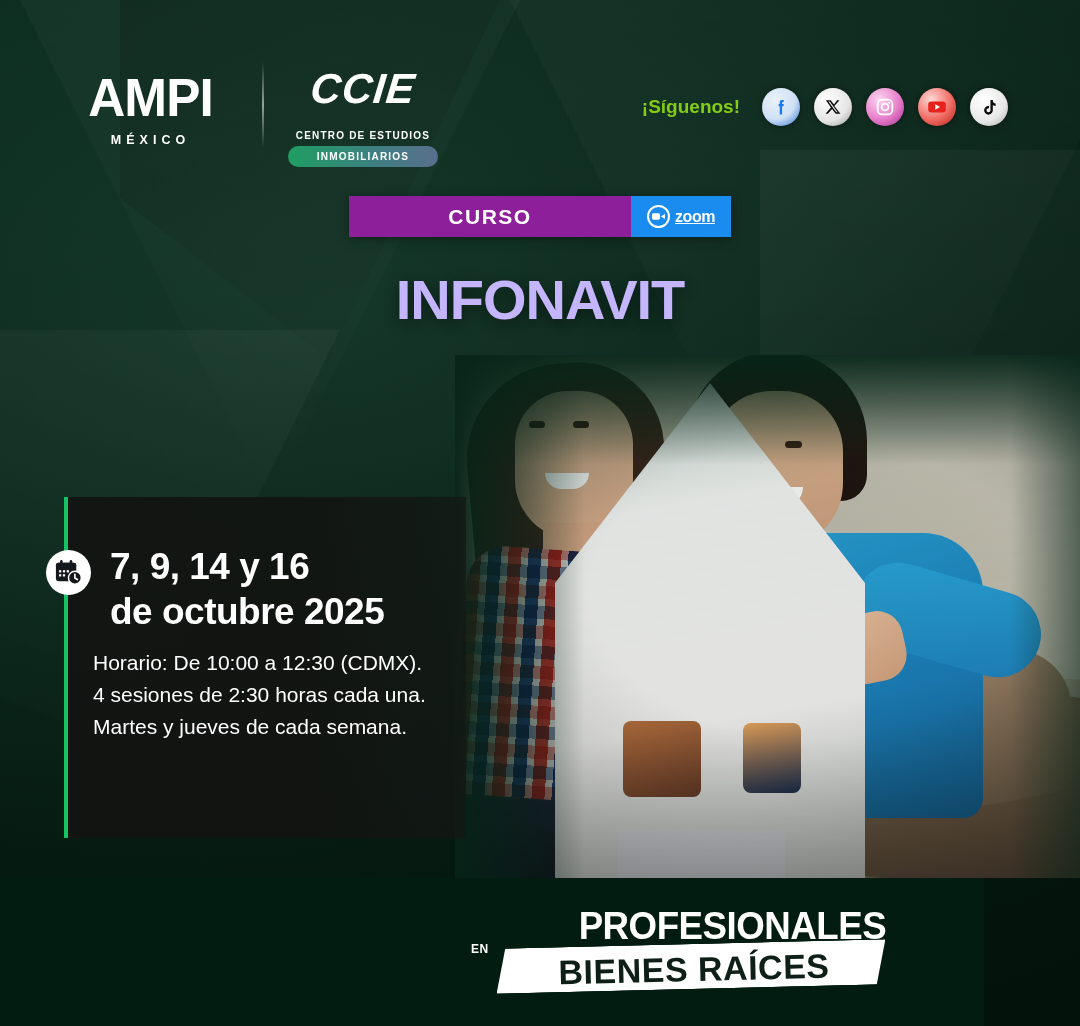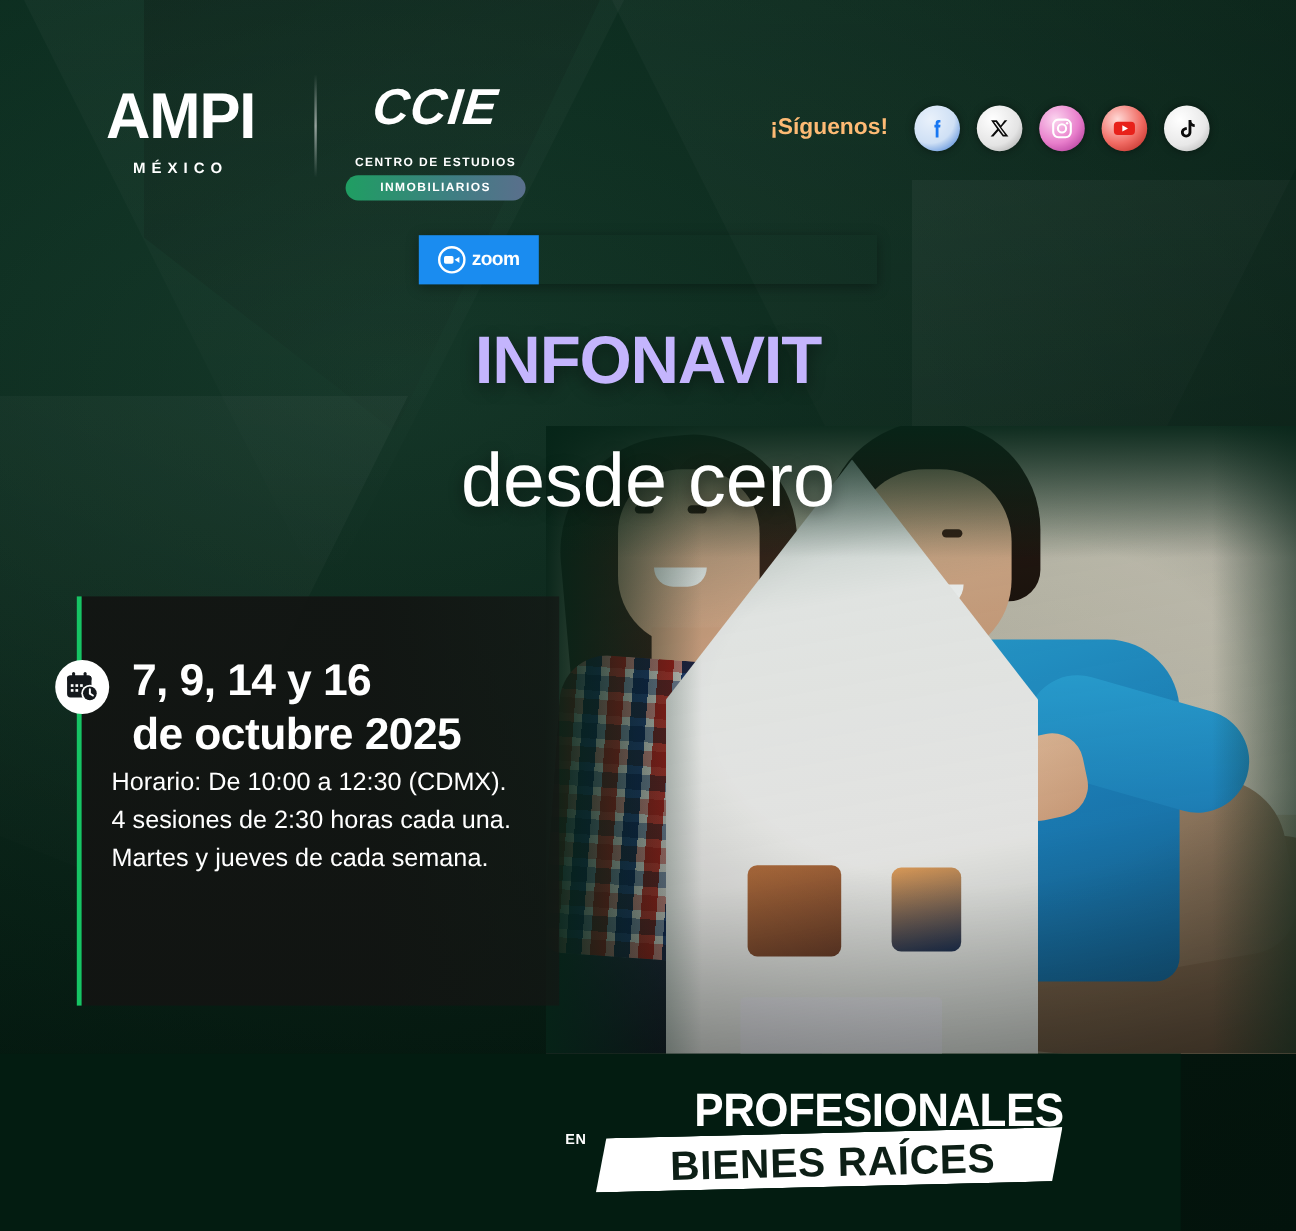--- a/index.html
+++ b/index.html
@@ -230,21 +230,21 @@
   .ccie-sub {
     margin-top:20px; font-size:10px; font-weight:700; color:#fff; letter-spacing:1.2px;
   }
   .ccie-pill {
     margin-top:5px; height:21px; line-height:21px; border-radius:11px;
     background:linear-gradient(90deg,#1f9e62,#3f7e83 60%,#5a6f8c);
     font-size:10px; font-weight:700; color:#fff; letter-spacing:1.2px;
   }
 
   .follow { position:absolute; right:72px; top:88px; display:flex; align-items:center; gap:14px; }
-  .follow-label { font-size:19px; font-weight:700; color:#fdba74; margin-right:8px; }
+  .follow-label { font-size:19px; font-weight:700; color:#84cc16; margin-right:8px; }
   .sicon {
     width:38px; height:38px; border-radius:50%;
     display:flex; align-items:center; justify-content:center;
     box-shadow:0 0 7px rgba(0,0,0,.45);
   }
   .si-fb { background:radial-gradient(circle at 35% 30%,#e9f1fb,#cfe0f5 55%,#2d6fd0); }
   .si-x  { background:radial-gradient(circle at 35% 30%,#ffffff,#e4e4e4 60%,#9a9a9a); }
   .si-ig { background:radial-gradient(circle at 35% 30%,#fbd4ef,#e87ecb 55%,#a32a8e); }
   .si-yt { background:radial-gradient(circle at 35% 30%,#ffd9d6,#f06b63 55%,#b5201a); }
   .si-tt { background:radial-gradient(circle at 35% 30%,#ffffff,#e8e8e8 60%,#a8a8a8); }
@@ -260,21 +260,21 @@
   }
   .curso-text { font-size:21px; font-weight:700; color:#fff; letter-spacing:1.5px; }
   .curso-right {
     width:100px; background:#1a8cf0;
     display:flex; align-items:center; justify-content:center; gap:5px;
   }
   .zoom-cam {
     width:23px; height:23px; border-radius:50%; border:2px solid #fff;
     display:flex; align-items:center; justify-content:center;
   }
-  .zoom-word { font-size:16px; font-weight:700; color:#fff; letter-spacing:-.5px; }
+  .zoom-word { font-size:16px; font-weight:700; color:#fff; letter-spacing:-.5px;text-decoration:underline; }
 
   
   .title-main {
     position:absolute; left:0; top:272px; width:1080px; text-align:center;
     font-size:56px; font-weight:700; color:#c4b5fd; letter-spacing:-1px;
     line-height:1; text-shadow:0 4px 14px rgba(0,0,0,.45);
   }
   .title-sub {
     position:absolute; left:0; top:370px; width:1080px; text-align:center;
     font-size:63px; font-weight:400; color:#fff; line-height:1;
@@ -291,21 +291,21 @@
   .cal-icon {
     width:45px; height:45px; border-radius:50%; background:#fff;
     display:flex; align-items:center; justify-content:center; flex:none;
     margin-top:6px;
   }
   .date-text {
     margin-left:19px; font-size:37px; font-weight:700; color:#fff;
     line-height:1.22; letter-spacing:-.5px;
   }
   .info-details {
-    position:absolute; left:25px; top:139px; width:370px;
+    position:absolute; left:25px; top:150px; width:370px;
     font-size:21px; color:#fff; line-height:1.52;
   }
 
   
   .footer {
     position:absolute; left:0; bottom:0; width:984px; height:148px;
     background:#031c11;
   }
   .prof-block { position:absolute; right:98px; bottom:36px; width:420px; height:86px; }
   .prof-top {
@@ -426,33 +426,35 @@
 
       <div class="sicon si-tt">
         <svg width="19" height="19" viewBox="0 0 24 24" aria-hidden="true">
           <path fill="#0b0b0b" d="M16.2 2.4h-3v13.1c0 1.4-1.1 2.5-2.5 2.5s-2.5-1.1-2.5-2.5 1.1-2.5 2.5-2.5c.3 0 .5 0 .7.1v-3c-.2 0-.5-.05-.7-.05-3 0-5.5 2.5-5.5 5.5s2.5 5.5 5.5 5.5 5.5-2.5 5.5-5.5V8.9c1 .7 2.2 1.1 3.5 1.1V7c-1.9 0-3.5-1.6-3.5-3.5v-1.1z"></path>
         </svg>
       </div>
     </div>
   </div>
 
   <div class="curso-bar">
+    <div class="curso-left">
+      <span class="curso-text">CURSO</span>
+    </div>
     <div class="curso-right">
       <span class="zoom-cam">
         <svg width="13" height="9" viewBox="0 0 18 12" aria-hidden="true">
           <rect x="0" y="1.5" width="11" height="9" rx="2" fill="#fff"></rect>
           <path fill="#fff" d="M12.2 6L18 2.4v7.2z"></path>
         </svg>
       </span>
       <span class="zoom-word">zoom</span>
     </div>
   </div>
 
   <div class="title-main">INFONAVIT</div>
-  <div class="title-sub">desde cero</div>
 
   <div class="info-panel">
 
     <div class="info-date-row">
       <span class="cal-icon">
         <svg width="31" height="31" viewBox="0 0 32 32" aria-hidden="true">
           <rect x="3" y="6" width="21" height="19" rx="3" fill="#14181c"></rect>
           <rect x="3" y="6" width="21" height="5.4" rx="2.6" fill="#14181c"></rect>
           <rect x="7.3" y="3" width="2.6" height="5" rx="1.3" fill="#14181c"></rect>
           <rect x="17.2" y="3" width="2.6" height="5" rx="1.3" fill="#14181c"></rect>

